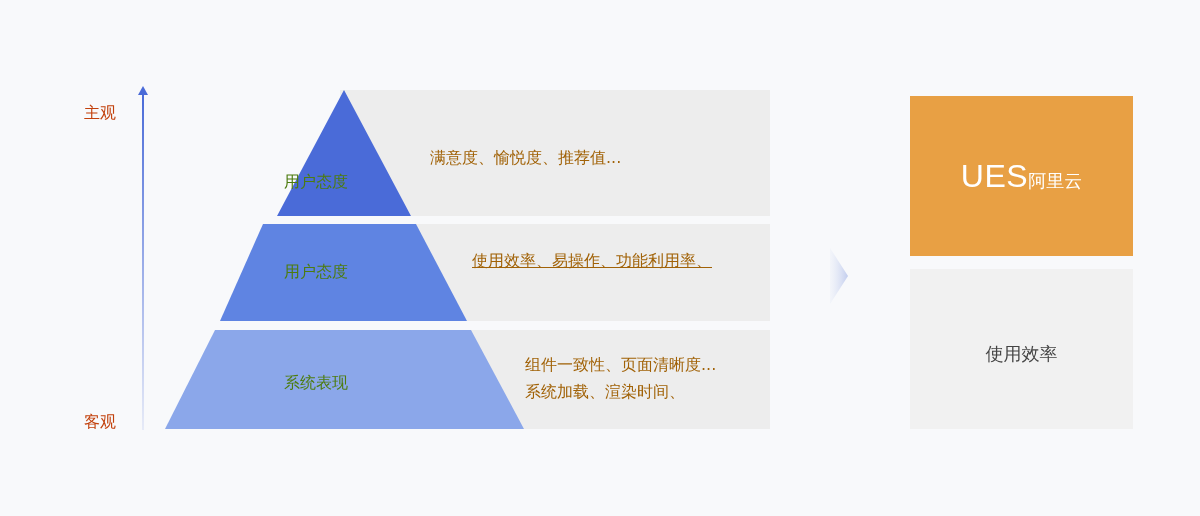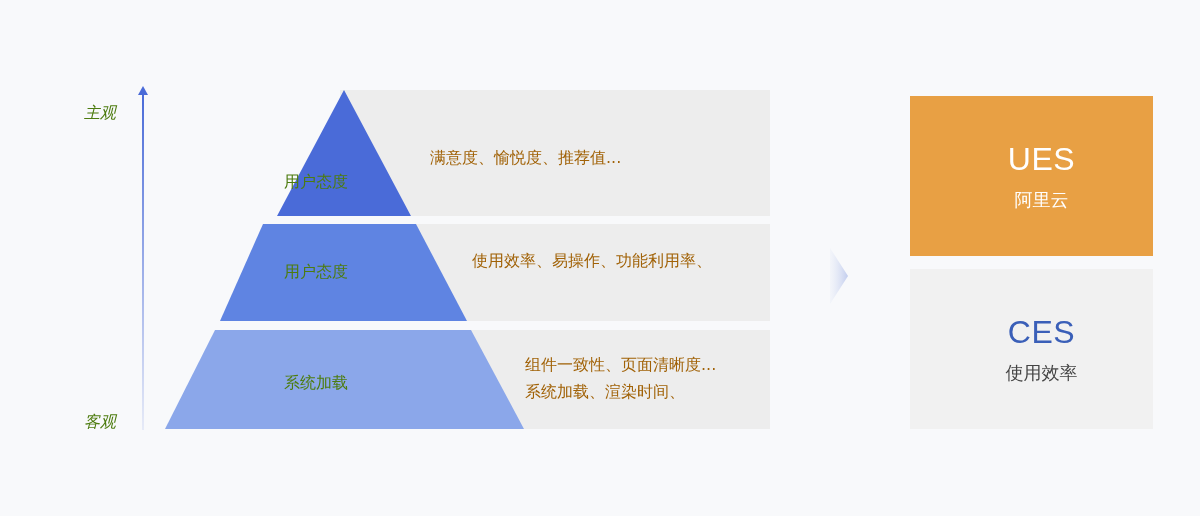--- a/index.html
+++ b/index.html
@@ -1,22 +1,22 @@
 <!DOCTYPE html>
 <html><head>
 <meta charset="utf-8">
 <style>
   html,body{margin:0;padding:0;}
   body{width:1200px;height:516px;background:#f8f9fb;position:relative;overflow:hidden;font-family:"DejaVu Sans","Liberation Sans",sans-serif;}
   .abs{position:absolute;}
-  .axis-label{font-size:16px;color:#4d7c0f;font-style:italic;}
+  .axis-label{font-size:16px;color:#c2410c;}
   .band{background:#ededed;}
   .band-text{font-size:16px;color:#a16207;line-height:27px;}
   .tri-label{font-size:16px;color:#4d7c0f;}
-  .card{display:flex;flex-direction:column;align-items:center;justify-content:center;padding-left:20px;}
+  .card{display:flex;flex-direction:row;align-items:center;justify-content:center;}
   .card-title{font-family:"Liberation Sans",sans-serif;font-weight:500;font-size:32px;letter-spacing:0.5px;}
   .card-sub{font-size:18px;margin-top:10px;}
 </style>
 </head>
 <body>
 
 <div class="abs" style="left:133px;top:86px;width:20px;height:344px;">
   <svg width="20" height="344">
     <defs>
       <linearGradient id="axg" x1="0" y1="1" x2="0" y2="0">
@@ -36,26 +36,26 @@
 <div class="abs band" style="left:340px;top:330px;width:430px;height:99px;"></div>
 
 <svg class="abs" style="left:0;top:0;" width="800" height="516">
   <polygon points="344,90 277,216 411,216" fill="#4a6bd8"></polygon>
   <polygon points="263,224 416,224 467,321 220,321" fill="#5f84e2"></polygon>
   <polygon points="215,330 471,330 524,429 165,429" fill="#8ba7ea"></polygon>
 </svg>
 
 <div class="abs tri-label" style="left:284px;top:172px;width:120px;">用户态度</div>
 <div class="abs tri-label" style="left:284px;top:262px;width:120px;">用户态度</div>
-<div class="abs tri-label" style="left:284px;top:373px;width:120px;">系统加载</div>
+<div class="abs tri-label" style="left:284px;top:373px;width:120px;">系统表现</div>
 
 <div class="abs band-text" style="left:430px;top:144px;">
   <div>满意度、愉悦度、推荐值...</div>
 </div>
-<div class="abs band-text" style="left:472px;top:247px;">
+<div class="abs band-text" style="left:472px;top:247px;text-decoration:underline;">
   <div>使用效率、易操作、功能利用率、</div>
 </div>
 <div class="abs band-text" style="left:525px;top:351px;">
   <div>组件一致性、页面清晰度...</div>
   <div>系统加载、渲染时间、</div>
 </div>
 
 <svg class="abs" style="left:828px;top:248px;" width="24" height="56">
   <defs>
     <linearGradient id="chg" x1="0" y1="0" x2="1" y2="0">
@@ -64,15 +64,14 @@
     </linearGradient>
   </defs>
   <polygon points="2,0 20,28 2,56" fill="url(#chg)"></polygon>
 </svg>
 
 <div class="abs card" style="left:910px;top:96px;width:223px;height:160px;background:#e8a044;">
   <div class="card-title" style="color:#ffffff;">UES</div>
   <div class="card-sub" style="color:#ffffff;">阿里云</div>
 </div>
 <div class="abs card" style="left:910px;top:269px;width:223px;height:160px;background:#f1f1f1;">
-  <div class="card-title" style="color:#3a5fb8;">CES</div>
   <div class="card-sub" style="color:#444444;">使用效率</div>
 </div>
 
 </body></html>

